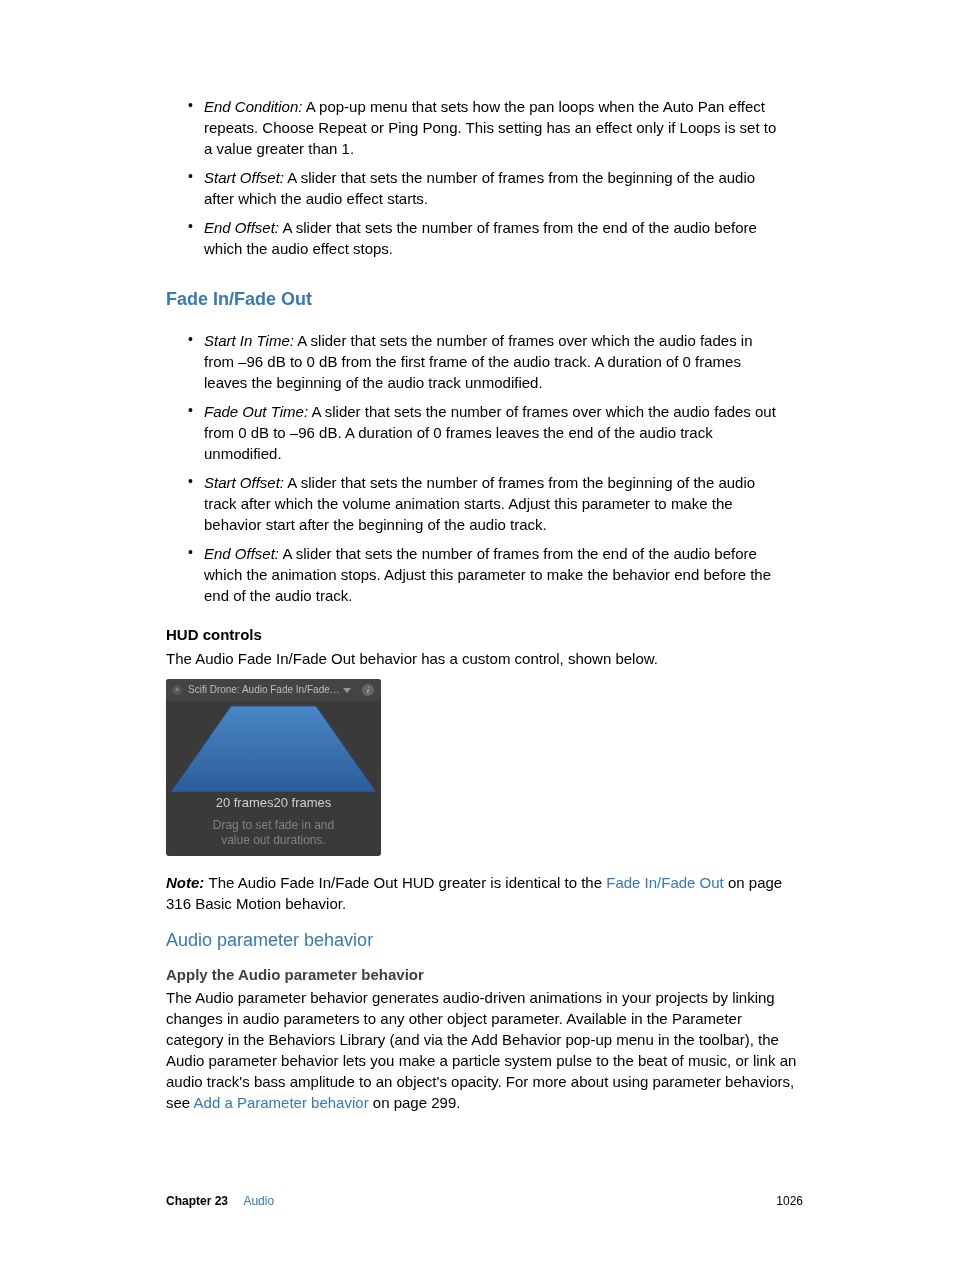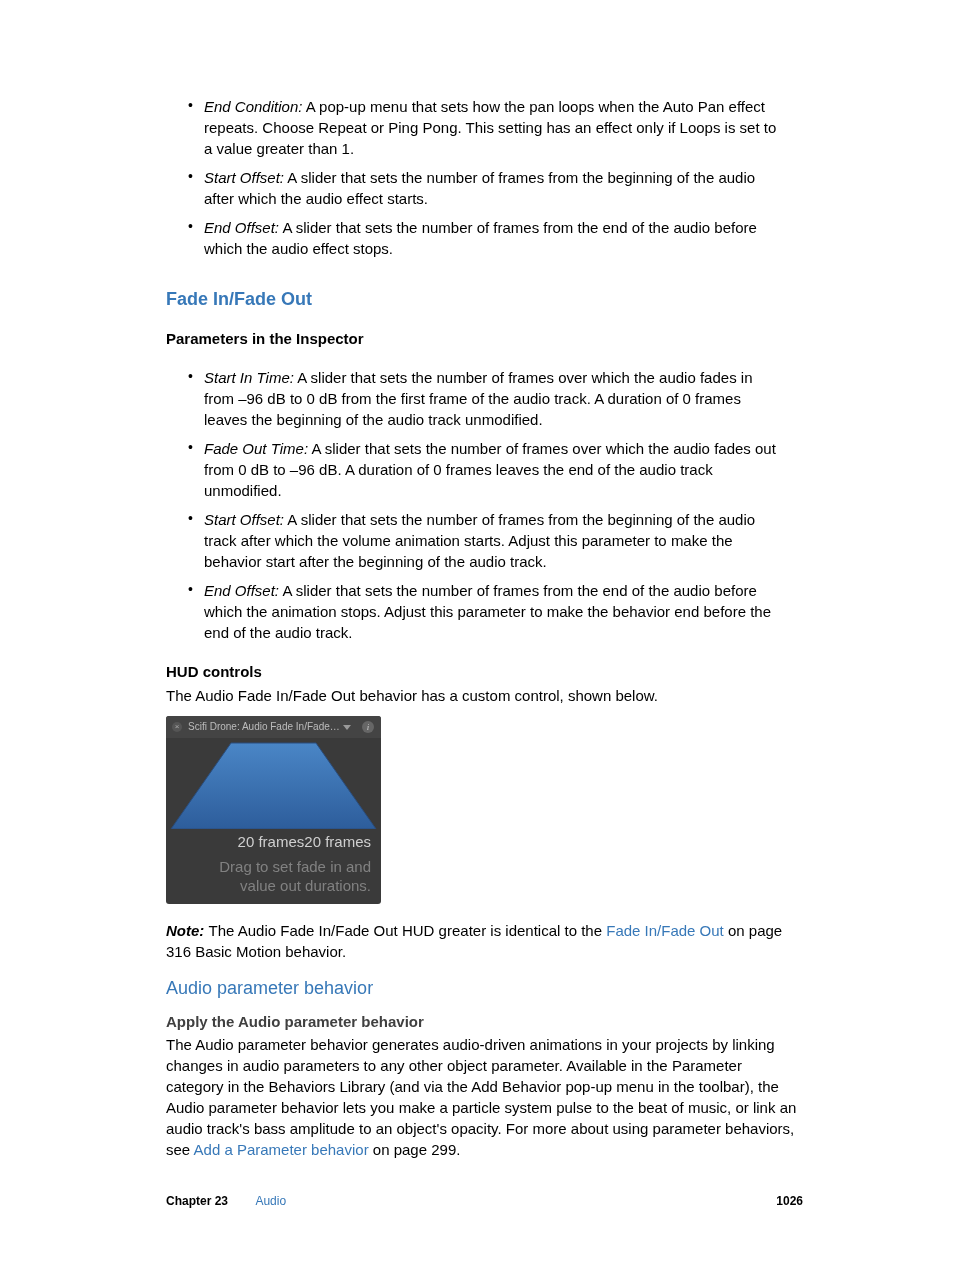--- a/index.html
+++ b/index.html
@@ -110,66 +110,65 @@
   }
   .hud-graph{
     height:91px;
     position:relative;
     margin:0;
     background:#3a3a3a;
   }
   .hud-graph svg{display:block;}
   .hud-labels{
     display:flex;
-    justify-content:flex-end;
+    justify-content:center;
     color:#cfcfcf;
-    font-size:15px;
+    font-size:13px;
     padding:2px 10px 0 10px;
   }
   .hud-hint{
-    text-align:right;
+    text-align:center;
     color:#818181;
-    font-size:15px;
+    font-size:12px;
     line-height:1.25;
     padding:6px 10px 2px 10px;
   }
   .note-row{font-size:15px;}
   .note-row .nlabel{font-style:italic;font-weight:700;}
   .footer{
     position:absolute;
     left:166px;
     width:637px;
     bottom:55px;
     font-size:12px;
     color:#000;
   }
   .footer .chap{font-weight:700;}
-  .footer .audio{color:#3778b8;margin-left:24px;text-align:right;}
-  .footer .pnum{position:absolute;right:0;top:0;font-weight:700;}
+  .footer .audio{color:#3778b8;margin-left:12px;text-align:right;}
+  .footer .pnum{position:absolute;right:0;top:0;font-weight:400;}
 </style>
 </head>
 <body>
 
 <div class="page">
 
   <ul class="top-list">
     <li>
       <span class="term">End Condition:</span><span> A pop-up menu that sets how the pan loops when the Auto Pan effect repeats. Choose Repeat or Ping Pong. This setting has an effect only if Loops is set to a value greater than 1.</span>
     </li>
     <li>
       <span class="term">Start Offset:</span><span> A slider that sets the number of frames from the beginning of the audio after which the audio effect starts.</span>
     </li>
     <li>
       <span class="term">End Offset:</span><span> A slider that sets the number of frames from the end of the audio before which the audio effect stops.</span>
     </li>
   </ul>
 
   <h2 class="section">Fade In/Fade Out</h2>
 
-  <div class="subhead">Parameters in the Inspector</div>
   <ul class="top-list">
     <li>
       <span class="term">Start In Time:</span><span> A slider that sets the number of frames over which the audio fades in from –96 dB to 0 dB from the first frame of the audio track. A duration of 0 frames leaves the beginning of the audio track unmodified.</span>
     </li>
     <li>
       <span class="term">Fade Out Time:</span><span> A slider that sets the number of frames over which the audio fades out from 0 dB to –96 dB. A duration of 0 frames leaves the end of the audio track unmodified.</span>
     </li>
     <li>
       <span class="term">Start Offset:</span><span> A slider that sets the number of frames from the beginning of the audio track after which the volume animation starts. Adjust this parameter to make the behavior start after the beginning of the audio track.</span>
     </li>

